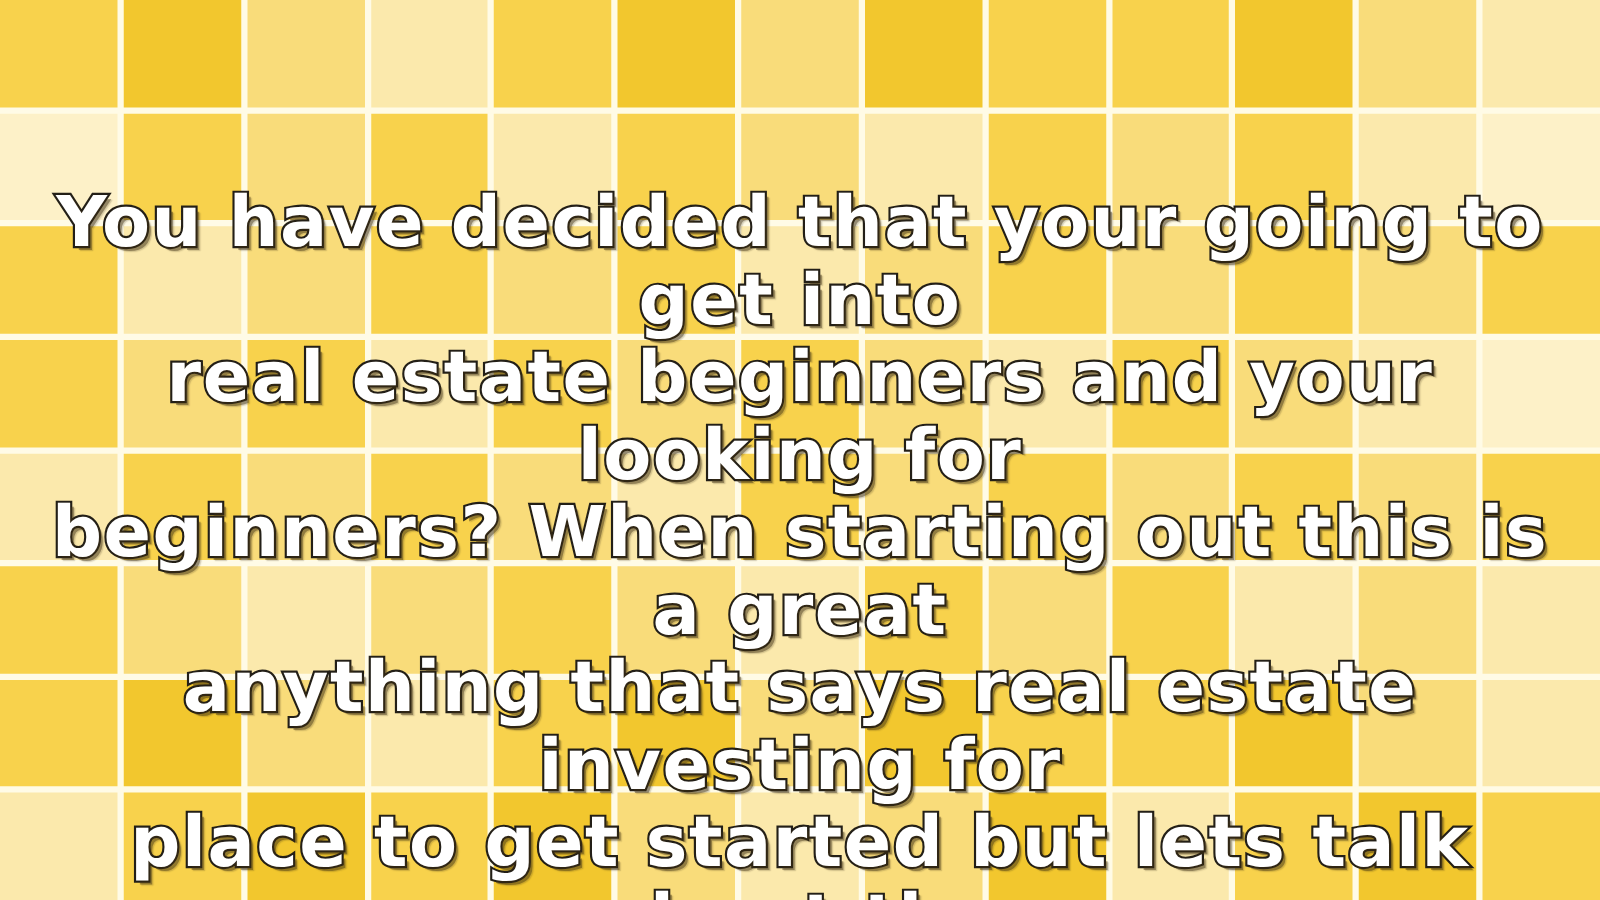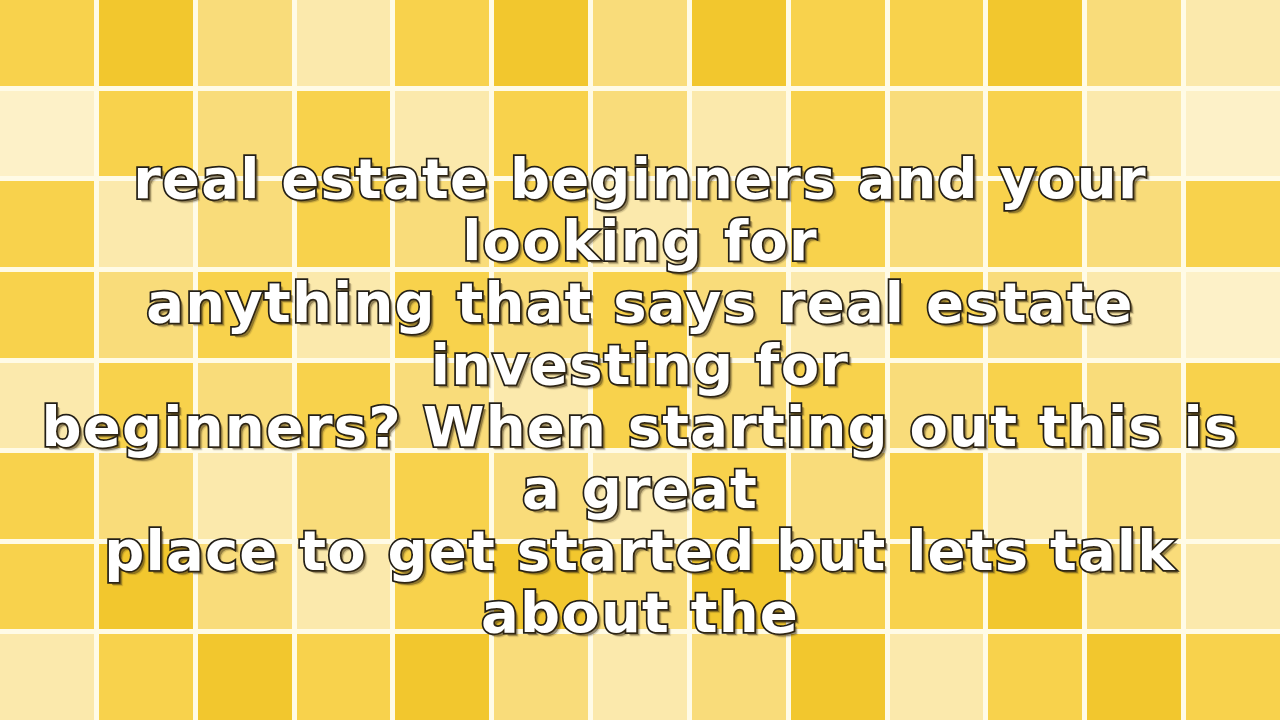--- a/index.html
+++ b/index.html
@@ -172,15 +172,15 @@
       <div class="tile" style="background: rgb(249, 220, 122);"></div>
       <div class="tile" style="background: rgb(251, 233, 172);"></div>
       <div class="tile" style="background: rgb(249, 220, 122);"></div>
       <div class="tile" style="background: rgb(242, 199, 46);"></div>
       <div class="tile" style="background: rgb(251, 233, 172);"></div>
       <div class="tile" style="background: rgb(248, 210, 76);"></div>
       <div class="tile" style="background: rgb(242, 199, 46);"></div>
       <div class="tile" style="background: rgb(248, 210, 76);"></div>
     </div>
 
-  <div id="caption"><span class="cap-line">real estate beginners and your looking for</span><span class="cap-line">anything that says real estate investing for</span><span class="cap-line">beginners? When starting out this is a great</span><span class="cap-line">place to get started but lets talk about the</span></div>
+  <div id="caption"><span class="cap-line">You have decided that your going to get into</span><span class="cap-line">real estate beginners and your looking for</span><span class="cap-line">beginners? When starting out this is a great</span><span class="cap-line">anything that says real estate investing for</span><span class="cap-line">place to get started but lets talk about the</span></div>
 
 </div>
 
 </body></html>

